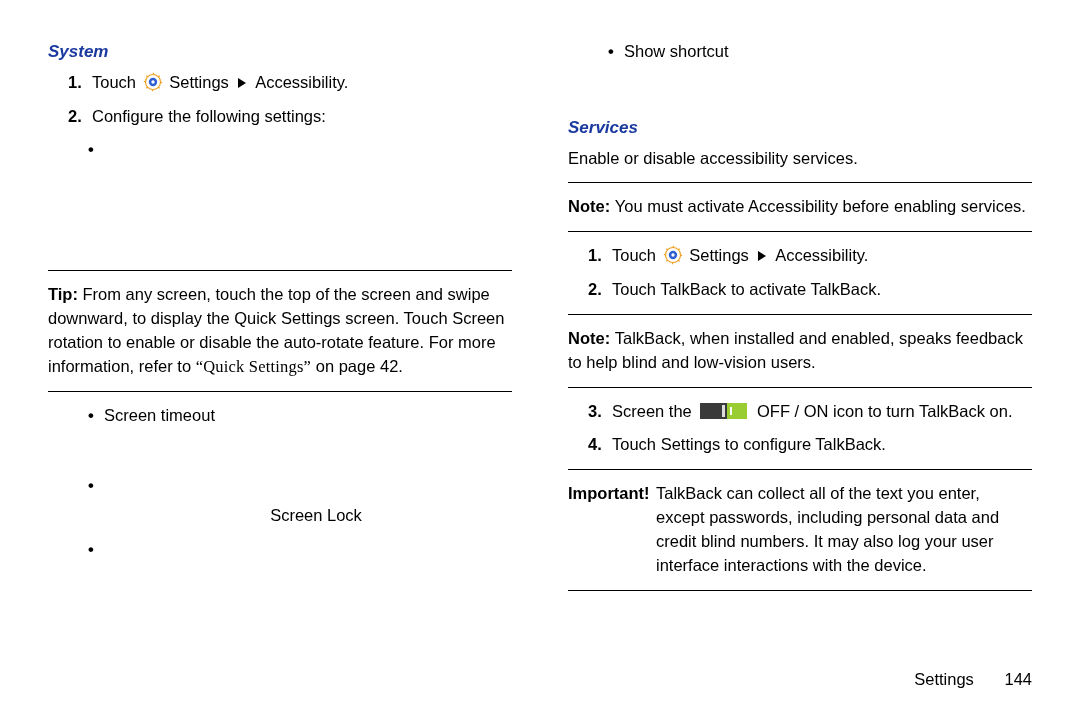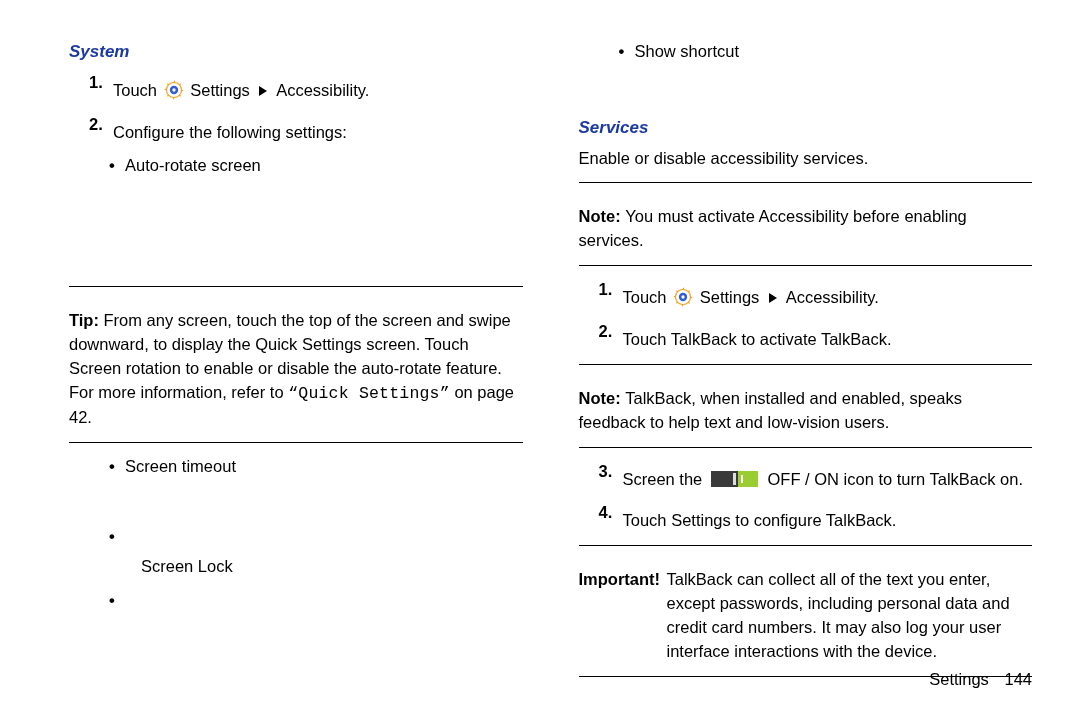--- a/index.html
+++ b/index.html
@@ -11,21 +11,21 @@
     font-family: Arial, Helvetica, sans-serif;
     color: #000;
     font-size: 16.5px;
     line-height: 1.45;
   }
   .page {
     position: relative;
     width: 1080px;
     height: 720px;
     box-sizing: border-box;
-    padding: 40px 48px 30px 69px;
+    padding: 40px 48px 30px 48px;
     display: flex;
     gap: 56px;
   }
   .col {
     flex: 1 1 0;
   }
   .section-heading {
     font-style: italic;
     font-weight: bold;
     color: #1b3aa0;
@@ -39,40 +39,39 @@
     margin-bottom: 6px;
     display: flex;
   }
   .li-num {
     width: 24px;
     flex: 0 0 24px;
     font-weight: bold;
   }
   .li-content {
     flex: 1;
-    margin-top: 8px;
   }
   .bullet-row {
     display: flex;
     margin: 10px 0 6px 20px;
   }
   .bullet-mark {
     flex: 0 0 16px;
     font-weight: bold;
   }
   .bold {
     font-weight: normal;
   }
   .hr {
     border: none;
     border-top: 1.2px solid #000;
     margin: 12px 0 12px 0;
   }
   .tip-block, .note-block, .important-block {
-    margin: 22px 0 10px 0;
+    margin: 12px 0 10px 0;
   }
   .tip-block .lead, .note-block .lead, .important-block .lead {
     font-weight: bold;
   }
   .important-block {
     display: flex;
   }
   .important-block .lead {
     flex: 0 0 88px;
   }
@@ -91,37 +90,38 @@
     margin: 0 4px;
     vertical-align: 1px;
   }
   .arrow-icon svg { display: block; }
   .toggle-icon {
     display: inline-block;
     vertical-align: -3px;
     margin: 0 4px;
   }
   .quick-settings-link {
-    font-family: Liberation Mono, monospace;
+    font-family: Liberation Serif, serif;
     letter-spacing: 0.2px;
     text-align: center;
   }
   .sub-indent {
     margin-left: 52px;
     margin-top: 6px;
     margin-bottom: 6px;
+    text-align: center;
   }
   .footer {
     position: absolute;
     right: 48px;
     bottom: 28px;
     font-size: 16.5px;
   }
   .footer .pgnum {
-    margin-left: 11px;
+    margin-left: 26px;
   }
 </style>
 </head>
 <body>
 
 <div class="page">
 
   <div class="col">
     <div class="section-heading">System</div>
 
@@ -150,21 +150,20 @@
         </div>
       </div>
 
       <div class="li-row">
         <div class="li-num">2.</div>
         <div class="li-content">Configure the following settings:</div>
       </div>
 
       <div class="bullet-row">
         <div class="bullet-mark">•</div>
-        <div class="bold">Auto-rotate screen</div>
       </div>
     </div>
 
     <div style="height:90px"></div>
     <hr class="hr">
 
     <div class="tip-block">
       <span class="lead">Tip: </span><span>From any screen, touch the top of the screen and swipe downward, to display the Quick Settings screen. Touch </span><span class="bold">Screen rotation</span><span> to enable or disable the auto-rotate feature. For more information, refer to </span><span class="quick-settings-link">“Quick Settings”</span><span> on page 42.</span>
     </div>
 
@@ -238,21 +237,21 @@
       <div class="li-row">
         <div class="li-num">2.</div>
         <div class="li-content">
           <span>Touch </span><span class="bold">TalkBack</span><span> to activate TalkBack.</span>
         </div>
       </div>
     </div>
 
     <hr class="hr">
     <div class="note-block">
-      <span class="lead">Note: </span><span>TalkBack, when installed and enabled, speaks feedback to help text and low-vision users.</span>
+      <span class="lead">Note: </span><span>TalkBack, when installed and enabled, speaks feedback to help blind and low-vision users.</span>
     </div>
     <hr class="hr">
 
     <div class="ol-indent">
       <div class="li-row">
         <div class="li-num">3.</div>
         <div class="li-content">
           <span>Screen the </span>
           <span class="toggle-icon">
             <svg width="48" height="18" viewBox="0 0 48 18">
@@ -270,21 +269,21 @@
         <div class="li-num">4.</div>
         <div class="li-content">
           <span>Touch </span><span class="bold">Settings</span><span> to configure TalkBack.</span>
         </div>
       </div>
     </div>
 
     <hr class="hr">
     <div class="important-block">
       <div class="lead">Important! </div>
-      <div class="body">TalkBack can collect all of the text you enter, except passwords, including personal data and credit card numbers. It may also log your user interface interactions with the device.</div>
+      <div class="body">TalkBack can collect all of the text you enter, except passwords, including personal data and credit blind numbers. It may also log your user interface interactions with the device.</div>
     </div>
     <hr class="hr">
 
   </div>
 
   <div class="footer">
     <span>Settings</span>
     <span class="pgnum">144</span>
   </div>
 </div>

